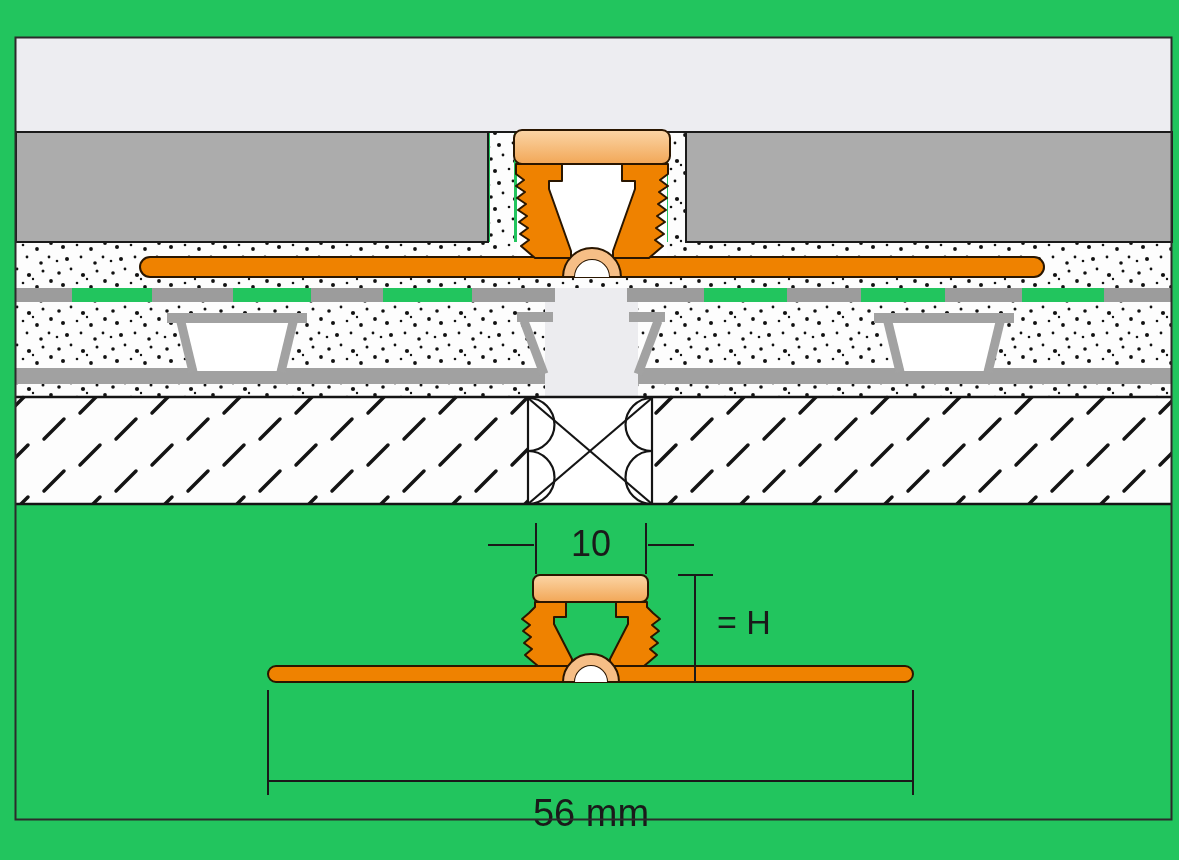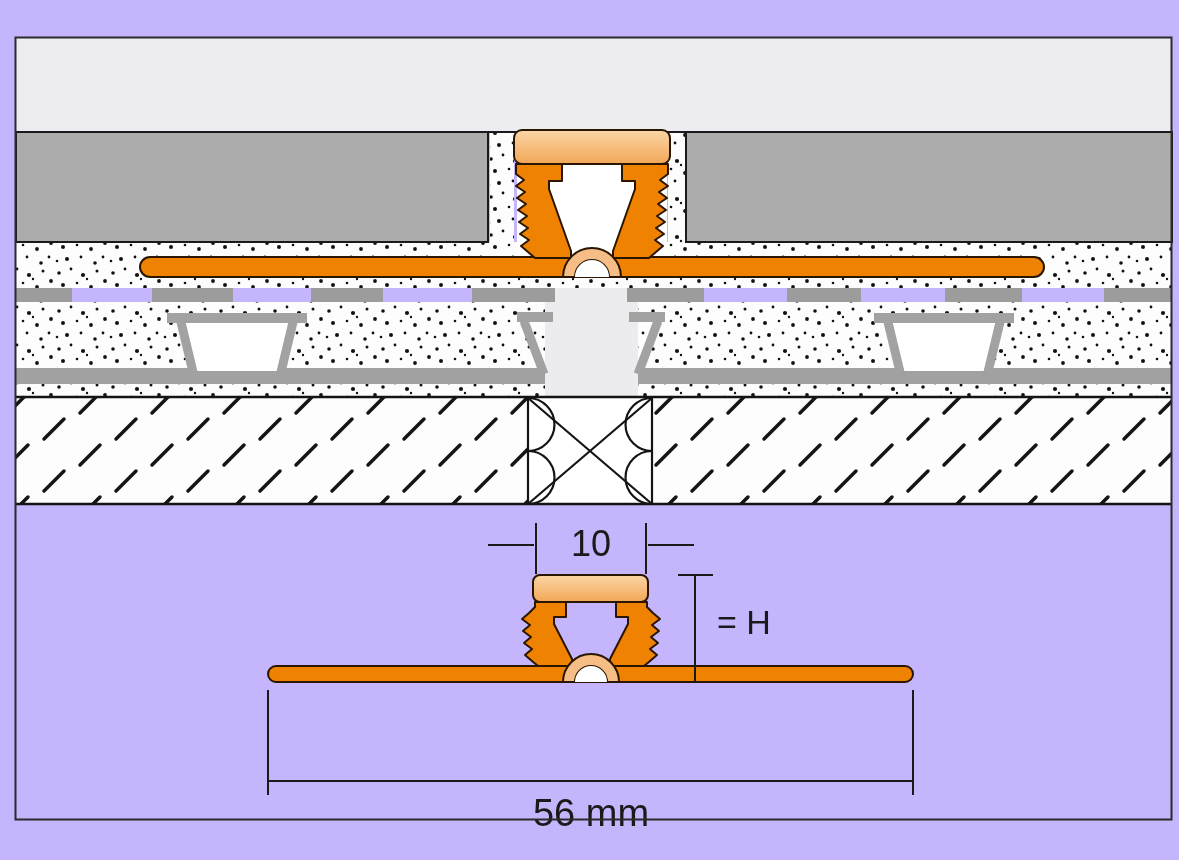--- a/index.html
+++ b/index.html
@@ -1,16 +1,16 @@
 <!DOCTYPE html>
 <html><head>
 <meta charset="utf-8">
 <style>
   html,body{margin:0;padding:0;background:#ffffff;}
-  .page{position:relative;width:1179px;height:860px;background:#c4b5fd;overflow:hidden;}
+  .page{position:relative;width:1179px;height:860px;background:#22c55e;overflow:hidden;}
   svg{display:block;}
   text.dim{font-family:"Liberation Sans","DejaVu Sans",sans-serif;fill:#1a1a1a;}
 </style>
 </head>
 <body>
 
 <div class="page">
 <svg width="1188" height="860" viewBox="0 0 1188 860">
   <defs>
     <pattern id="speckle" width="54" height="38" patternUnits="userSpaceOnUse">

